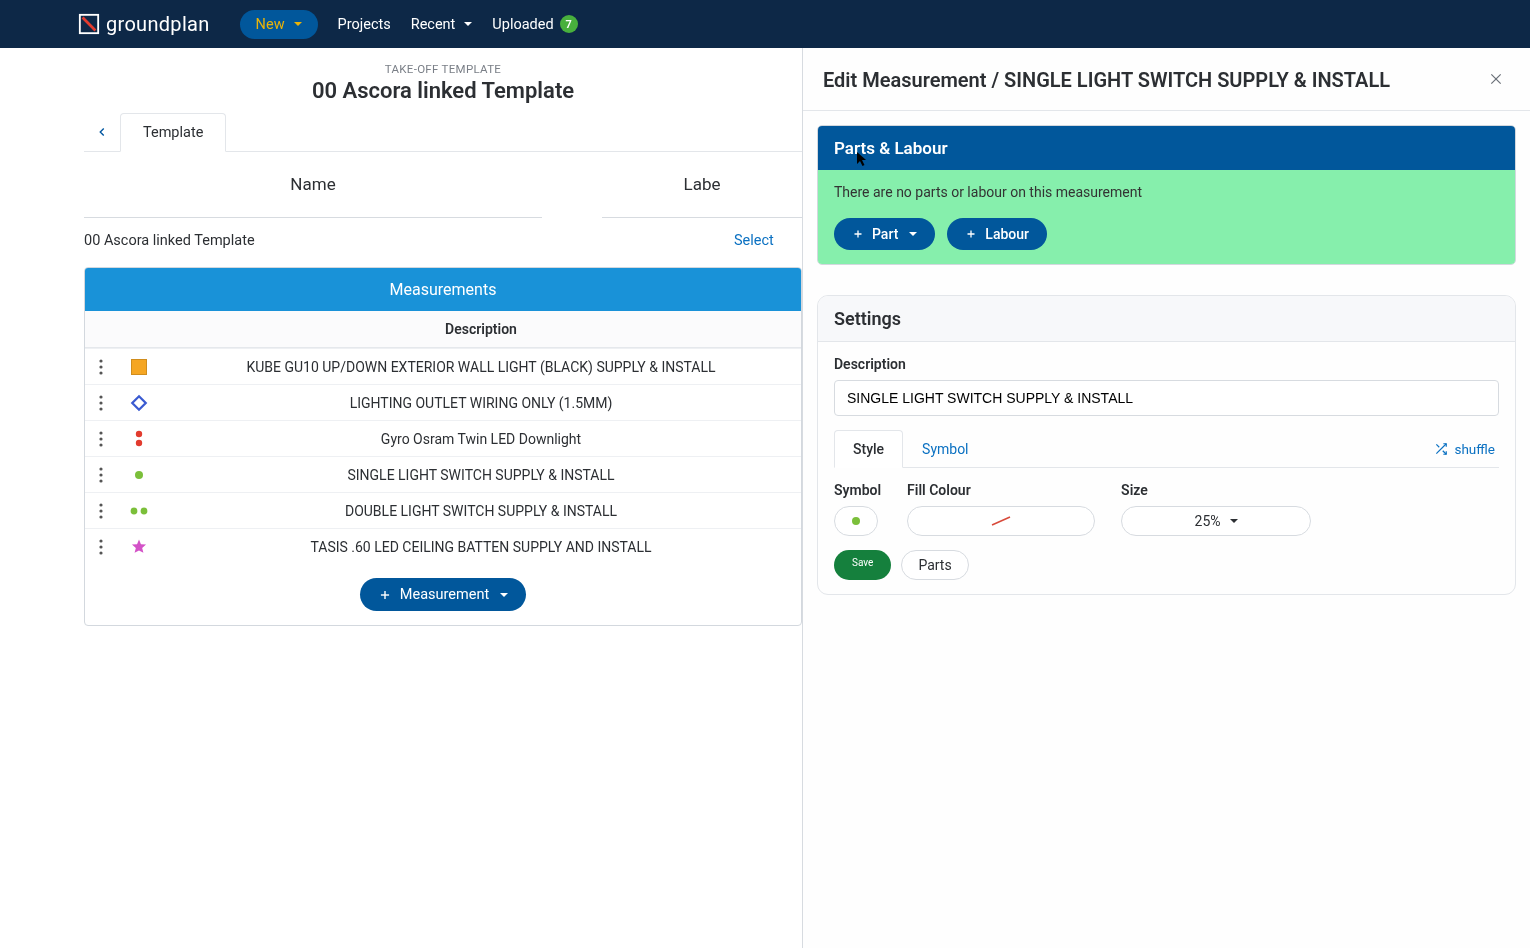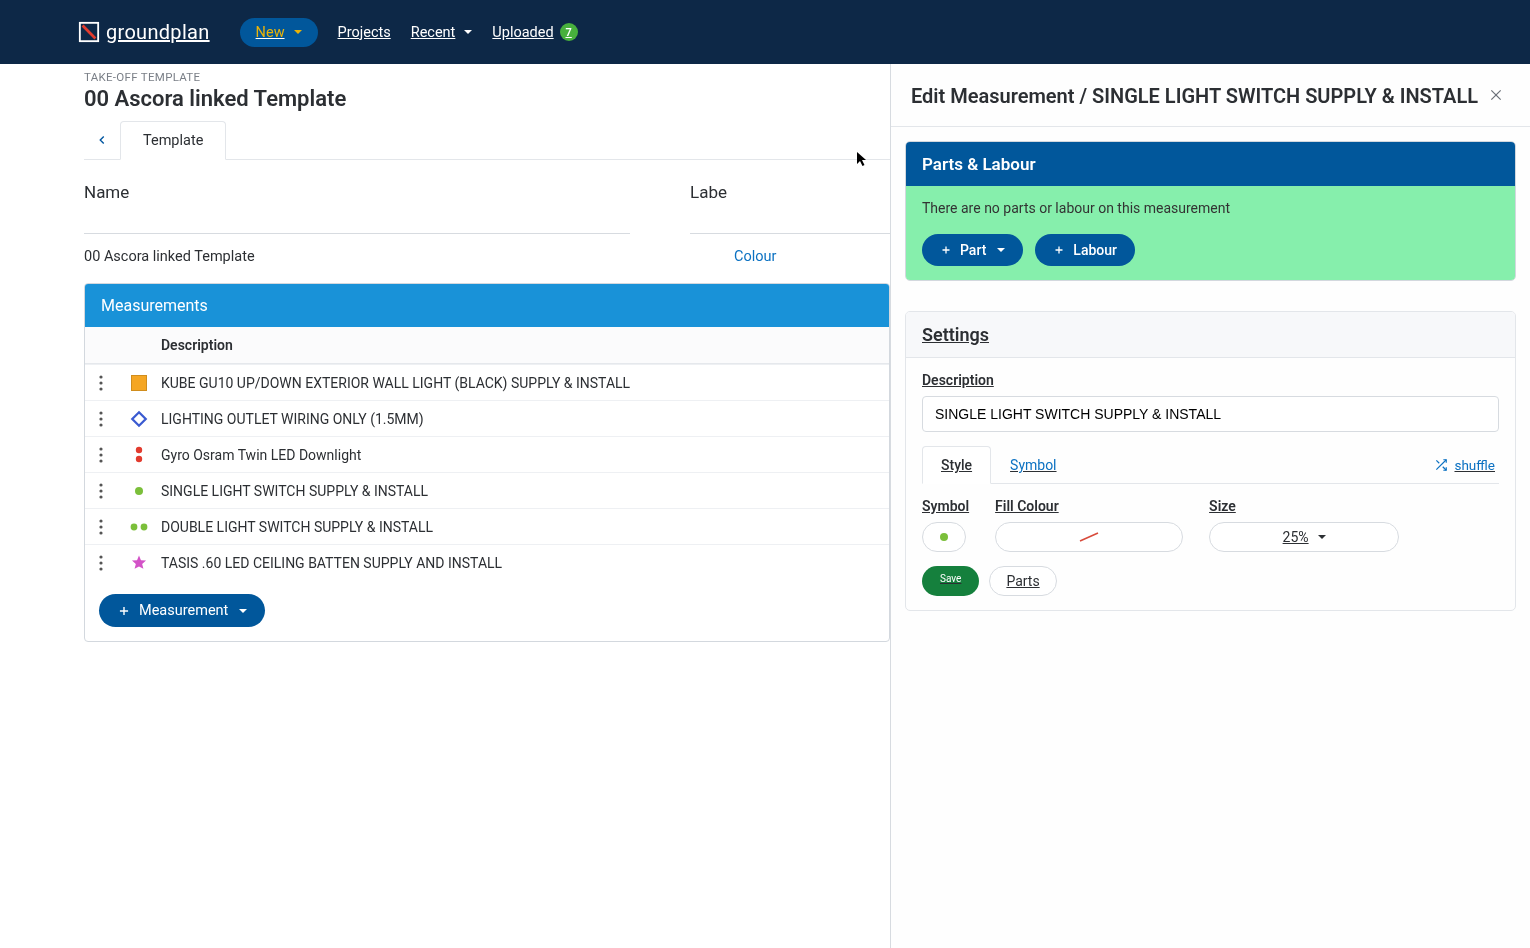--- a/index.html
+++ b/index.html
@@ -6,28 +6,27 @@
   html, body { height: 100%; }
   body {
     font-family: -apple-system, BlinkMacSystemFont, "Segoe UI", Roboto, Helvetica, Arial, sans-serif;
     color: #2c2f33;
     background: #fff;
     overflow: hidden;
   }
 
   .navbar {
     background: #0d2847;
-    height: 64px;
+    height: 48px;
     display: flex;
     align-items: center;
     padding: 0 32px 0 78px;
     gap: 20px;
     color: #fff;
     font-size: 14.5px;
-    text-decoration: underline;
   }
   .logo {
     display: flex;
     align-items: center;
     gap: 6px;
     font-size: 20px;
     font-weight: 400;
     letter-spacing: 0.3px;
     margin-right: 10px;
   }
@@ -63,25 +62,26 @@
     vertical-align: middle;
   }
 
   .page {
     display: flex;
     height: calc(100% - 48px);
     overflow: hidden;
   }
   .main {
     flex: 1;
-    padding: 6px 0 0 84px;
+    padding: 14px 0 0 84px;
     overflow-y: auto;
+    text-align: center;
   }
   .side-panel {
-    width: 640px;
+    width: 728px;
     border-left: 1px solid #d7dbe0;
     display: flex;
     flex-direction: column;
     background: #fefefe;
   }
   @media (max-width: 1450px){ .side-panel{width:560px} }
 
   .crumb {
     font-size: 11.5px;
     letter-spacing: 0.3px;
@@ -116,21 +116,21 @@
     border-radius: 4px 4px 0 0;
   }
 
   .form-row {
     display:flex;
     gap: 60px;
     padding: 22px 0 14px 0;
     max-width: 1100px;
   }
   .form-col { flex:1; display:flex; flex-direction:column; }
-  .form-label { font-size: 17px; font-weight: 400; color:#2c2f33; margin-bottom: 8px; }
+  .form-label { font-size: 17px; font-weight: 400; color:#2c2f33; }
   .form-input {
     height: 24px;
     border:none;
     border-bottom: 1px solid #d7dbe0;
     font-size: 14.5px;
   }
   .meta-row { display:flex; gap:60px; font-size:14.5px; color:#2c2f33; padding-bottom:18px; max-width:1100px;}
   .meta-item { display:flex; gap:10px; }
   .meta-link { color:#0b71c2; }
 
@@ -218,23 +218,22 @@
   .empty-msg { color:#333; margin-bottom: 18px; }
   .pill-btn {
     background:#01579b; color:#fff; border-radius: 20px;
     padding: 8px 18px; font-size: 14px; font-weight: 500;
     display:inline-flex; align-items:center; gap:8px;
   }
   .pill-row { display:flex; gap:12px; }
 
   .panel-card-l {
     border: 1px solid #e3e6ea;
-    border-radius: 5px;
+    border-radius: 11px;
     overflow: hidden;
-    text-decoration: underline;
   }
   .panel-card-l .head-l {
     padding: 12px 16px;
     font-size: 18px; font-weight: 600;
     background:#f7f8fa;
     border-bottom:1px solid #e3e6ea;
   }
   .panel-card-l .body-l { padding: 14px 16px; }
   .field-label { font-size: 14px; font-weight: 600; margin-bottom: 8px; }
   .input-full {
@@ -324,21 +323,21 @@
       <div class="form-col" style="max-width: 200px">
         <div class="form-label">Labe</div>
         <div class="form-input"></div>
       </div>
     </div>
     <div class="meta-row">
       <div class="meta-item" style="width:590px">
         <span>00 Ascora linked Template</span>
       </div>
       <div class="meta-item">
-        <span class="meta-link">Colour</span>
+        <span class="meta-link">Select</span>
       </div>
     </div>
 
     <div class="card">
       <div class="card-head">Measurements</div>
       <div class="table-header">
         <div class="col-handle"></div>
         <div class="col-icon"></div>
         <div class="col-desc">Description</div>
       </div>

